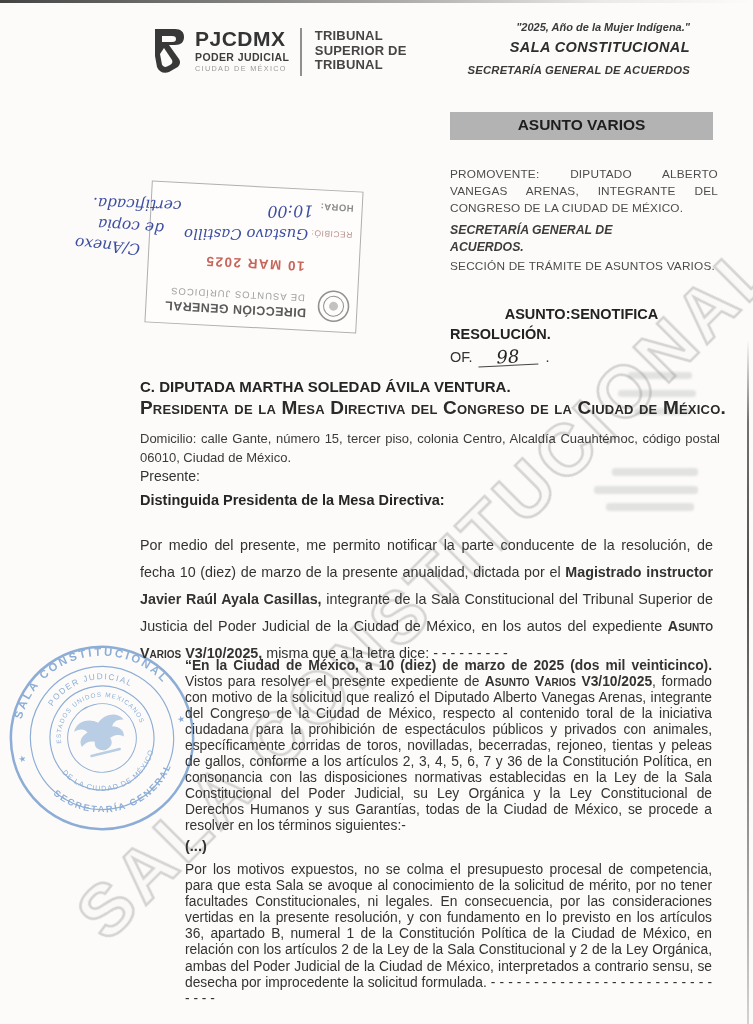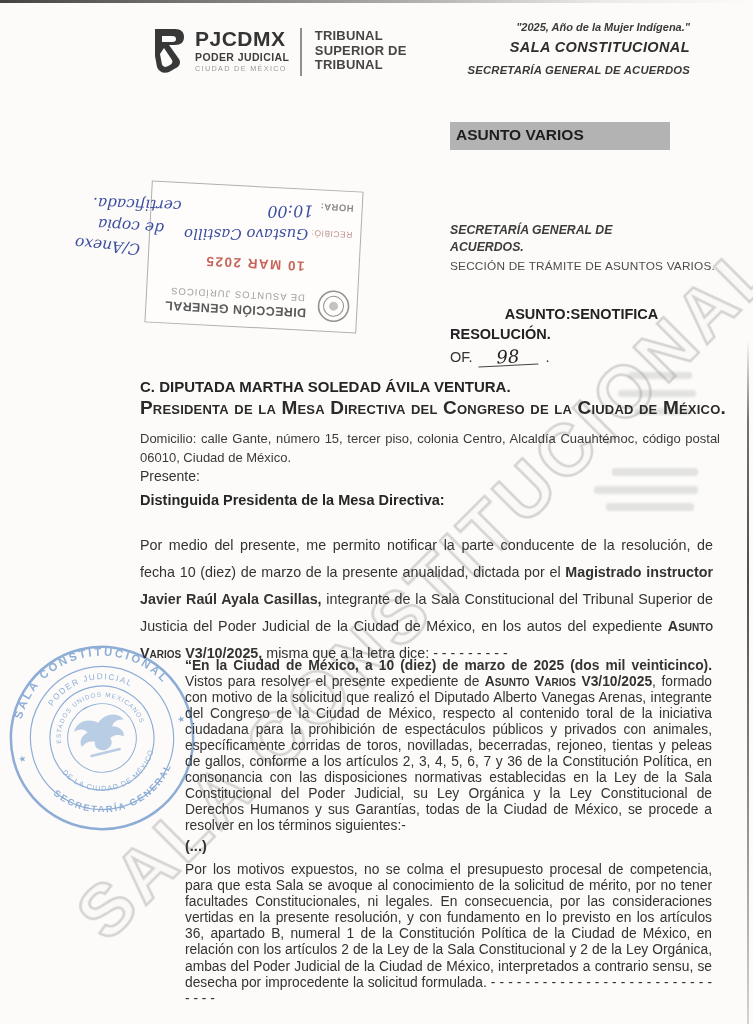--- a/index.html
+++ b/index.html
@@ -26,22 +26,22 @@
   .logo-pj{font-size:10.5px;font-weight:bold;color:#3d3d3d;letter-spacing:.4px;margin-top:2px;}
   .logo-cdmx{font-size:7.3px;color:#9a9a9a;letter-spacing:1.3px;margin-top:2px;}
   .logo-div{width:1.5px;height:48px;background:#8f8f8f;margin:0 6px 0 4px;}
   .logo-col2{font-size:13px;font-weight:bold;color:#454545;line-height:1.12;letter-spacing:.2px;padding-top:1px;}
   .hdr-right{right:63px;top:22px;text-align:right;line-height:1;}
   .motto{font-size:11px;font-weight:bold;font-style:italic;color:#3a3a3a;}
   .sala{font-size:14.5px;font-weight:bold;font-style:italic;color:#2e2e2e;margin-top:7px;letter-spacing:.4px;}
   .secretaria{font-size:11.3px;font-weight:bold;font-style:italic;color:#3a3a3a;margin-top:10px;letter-spacing:.2px;margin-left:12px;}
 
   
-  .case-hl{left:450px;top:122px;width:220px;background:var(--highlight,#b3b3b3);
-    padding:3px 6px 5px 6px;font-size:15.5px;font-weight:bold;color:#1d1d1d;line-height:1.3;box-sizing:border-box;}
+  .case-hl{left:450px;top:112px;width:263px;background:var(--highlight,#b3b3b3);
+    padding:3px 6px 5px 6px;font-size:15.5px;font-weight:bold;color:#1d1d1d;line-height:1.3;box-sizing:border-box;text-align:center;}
   .promovente{left:450px;top:166px;width:268px;font-size:11.8px;color:#4c4c4c;line-height:1.45;letter-spacing:.2px;}
   .sga{left:450px;top:222px;width:235px;font-size:12.3px;font-weight:bold;font-style:italic;color:#3c3c3c;line-height:1.35;}
   .seccion{left:450px;top:258px;width:268px;font-size:11.8px;color:#4c4c4c;line-height:1.45;letter-spacing:.2px;}
   .asunto-not{left:450px;top:305px;width:263px;font-size:14.5px;font-weight:bold;color:#222;line-height:1.35;}
   .asunto-not .row1{display:flex;justify-content:center;}
   .of-line{left:450px;top:349px;font-size:14.5px;color:#333;display:flex;align-items:flex-start;}
   .of-num{display:inline-block;min-width:52px;border-bottom:1.8px solid #444;text-align:center;
     font-family:"DejaVu Serif",serif;font-style:italic;font-size:18px;color:#222;
     transform:rotate(-3deg);margin-left:5px;padding:0 4px 0 4px;line-height:.9;}
   .of-dot{margin-left:8px;}
@@ -125,20 +125,21 @@
 
   <div class="abs hdr-right">
     <div class="motto">"2025, Año de la Mujer Indígena."</div>
     <div class="sala">SALA CONSTITUCIONAL</div>
     <div class="secretaria">SECRETARÍA GENERAL DE ACUERDOS</div>
   </div>
 
   <div class="abs case-hl">
     <div>ASUNTO VARIOS</div>
   </div>
+  <div class="abs promovente j">PROMOVENTE: DIPUTADO ALBERTO VANEGAS ARENAS, INTEGRANTE DEL CONGRESO DE LA CIUDAD DE MÉXICO.</div>
   <div class="abs seccion j">SECCIÓN DE TRÁMITE DE ASUNTOS VARIOS.</div>
   <div class="abs sga">SECRETARÍA GENERAL DE ACUERDOS.</div>
   <div class="abs asunto-not">
     <div class="row1">
       <span>ASUNTO:</span>
       <span>SE</span>
       <span>NOTIFICA</span>
     </div>
     <div>RESOLUCIÓN.</div>
   </div>

